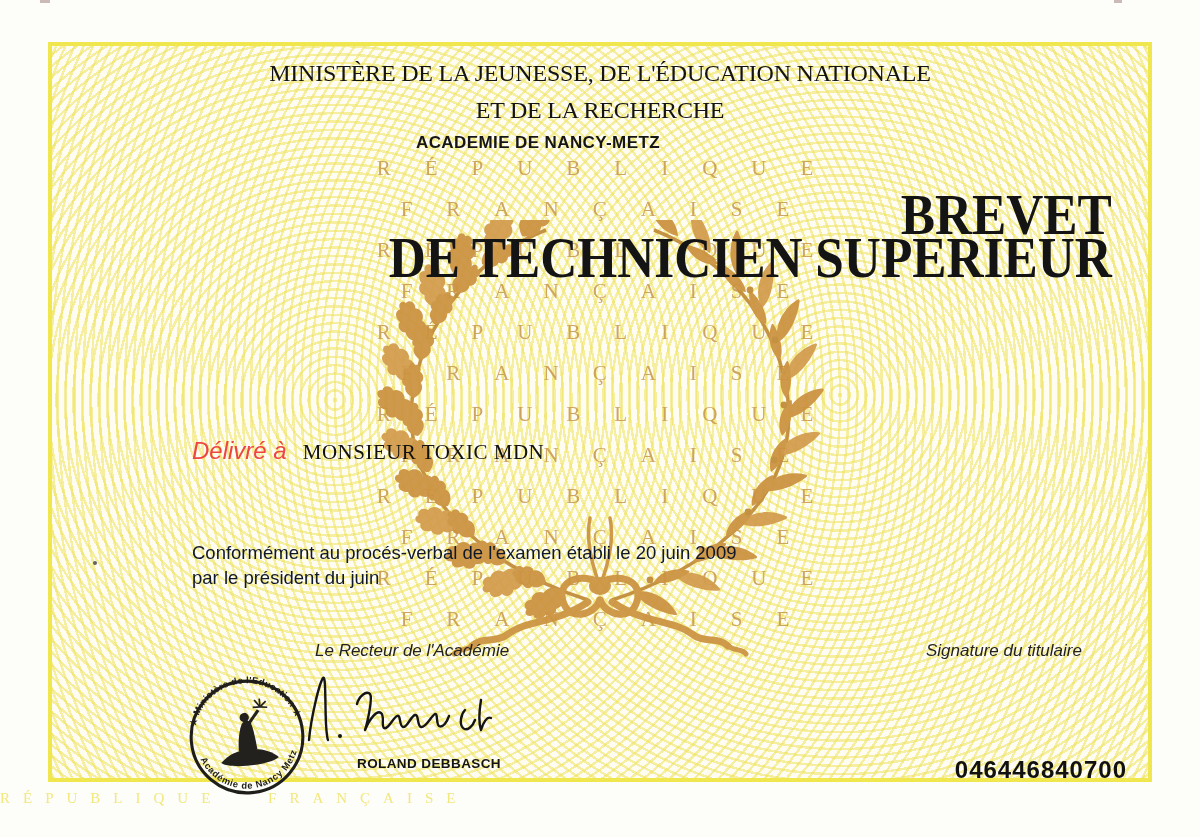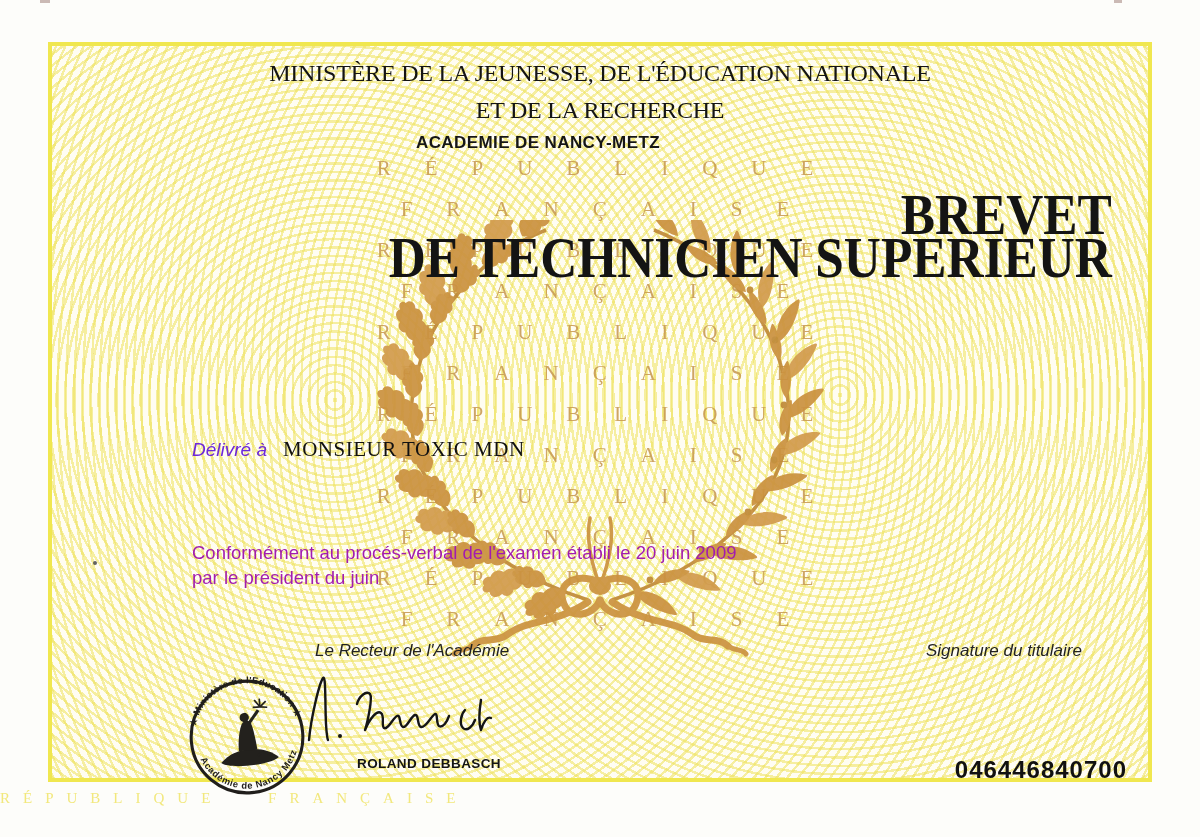--- a/index.html
+++ b/index.html
@@ -24,25 +24,25 @@
   .txt{position:absolute;z-index:4;}
   .ministry-line{left:0;width:1200px;text-align:center;font-family:"Liberation Serif",serif;
                  font-size:24px;letter-spacing:-.2px;color:#141414;}
   .ministry-1{top:60px;} .ministry-2{top:97px;}
   .academy{top:133px;left:0;width:1076px;text-align:center;font-weight:bold;font-size:17px;letter-spacing:.4px;}
   .title{top:193px;left:0;width:1164px;text-align:right;font-family:"Liberation Serif",serif;
          font-weight:bold;color:#141414;margin-left:6px;}
   .title-line{display:block;font-size:57px;line-height:43px;transform:scaleX(.90);transform-origin:50% 50%;}
   .deliv-row{top:437px;left:192px;white-space:nowrap;}
   .born-row{top:484px;left:192px;white-space:nowrap;}
-  .fld-label{font-style:italic;font-size:19px;color:#6d28d9;margin-top:12px;}
+  .fld-label{font-style:italic;font-size:24px;color:#ef4444;margin-top:12px;}
   .recip-name{font-family:"Liberation Serif",serif;font-weight:normal;font-size:21px;letter-spacing:.5px;
               margin-left:16px;color:#111;}
   .birth-date{font-family:"Liberation Serif",serif;font-size:21px;margin-left:12px;color:#191919;}
-  .statement{top:540px;left:192px;width:620px;font-size:18.5px;line-height:25px;color:#a21caf;}
+  .statement{top:540px;left:192px;width:620px;font-size:18.5px;line-height:25px;color:#0f172a;}
   .sig-label{font-style:italic;font-size:17px;color:#222;}
   .rector-label{top:641px;left:315px;}
   .holder-label{top:641px;left:926px;}
   .rector-name{top:756px;left:357px;font-weight:bold;font-size:13.5px;letter-spacing:.4px;color:#141414;}
   .serial{top:756px;right:73px;font-weight:bold;font-size:24px;letter-spacing:1px;color:#111;}
   .footer{top:790px;left:0;width:1170px;text-align:left;font-family:"Liberation Serif",serif;
           font-size:15px;letter-spacing:13px;word-spacing:28px;color:#f2e87d;z-index:1;}
   .dot-artifact{position:absolute;left:93px;top:561px;width:4px;height:4px;border-radius:50%;
                 background:#3c3c3c;opacity:.8;z-index:4;}
   .scan-mark{position:absolute;height:3px;background:rgba(110,60,52,.35);z-index:6;}

